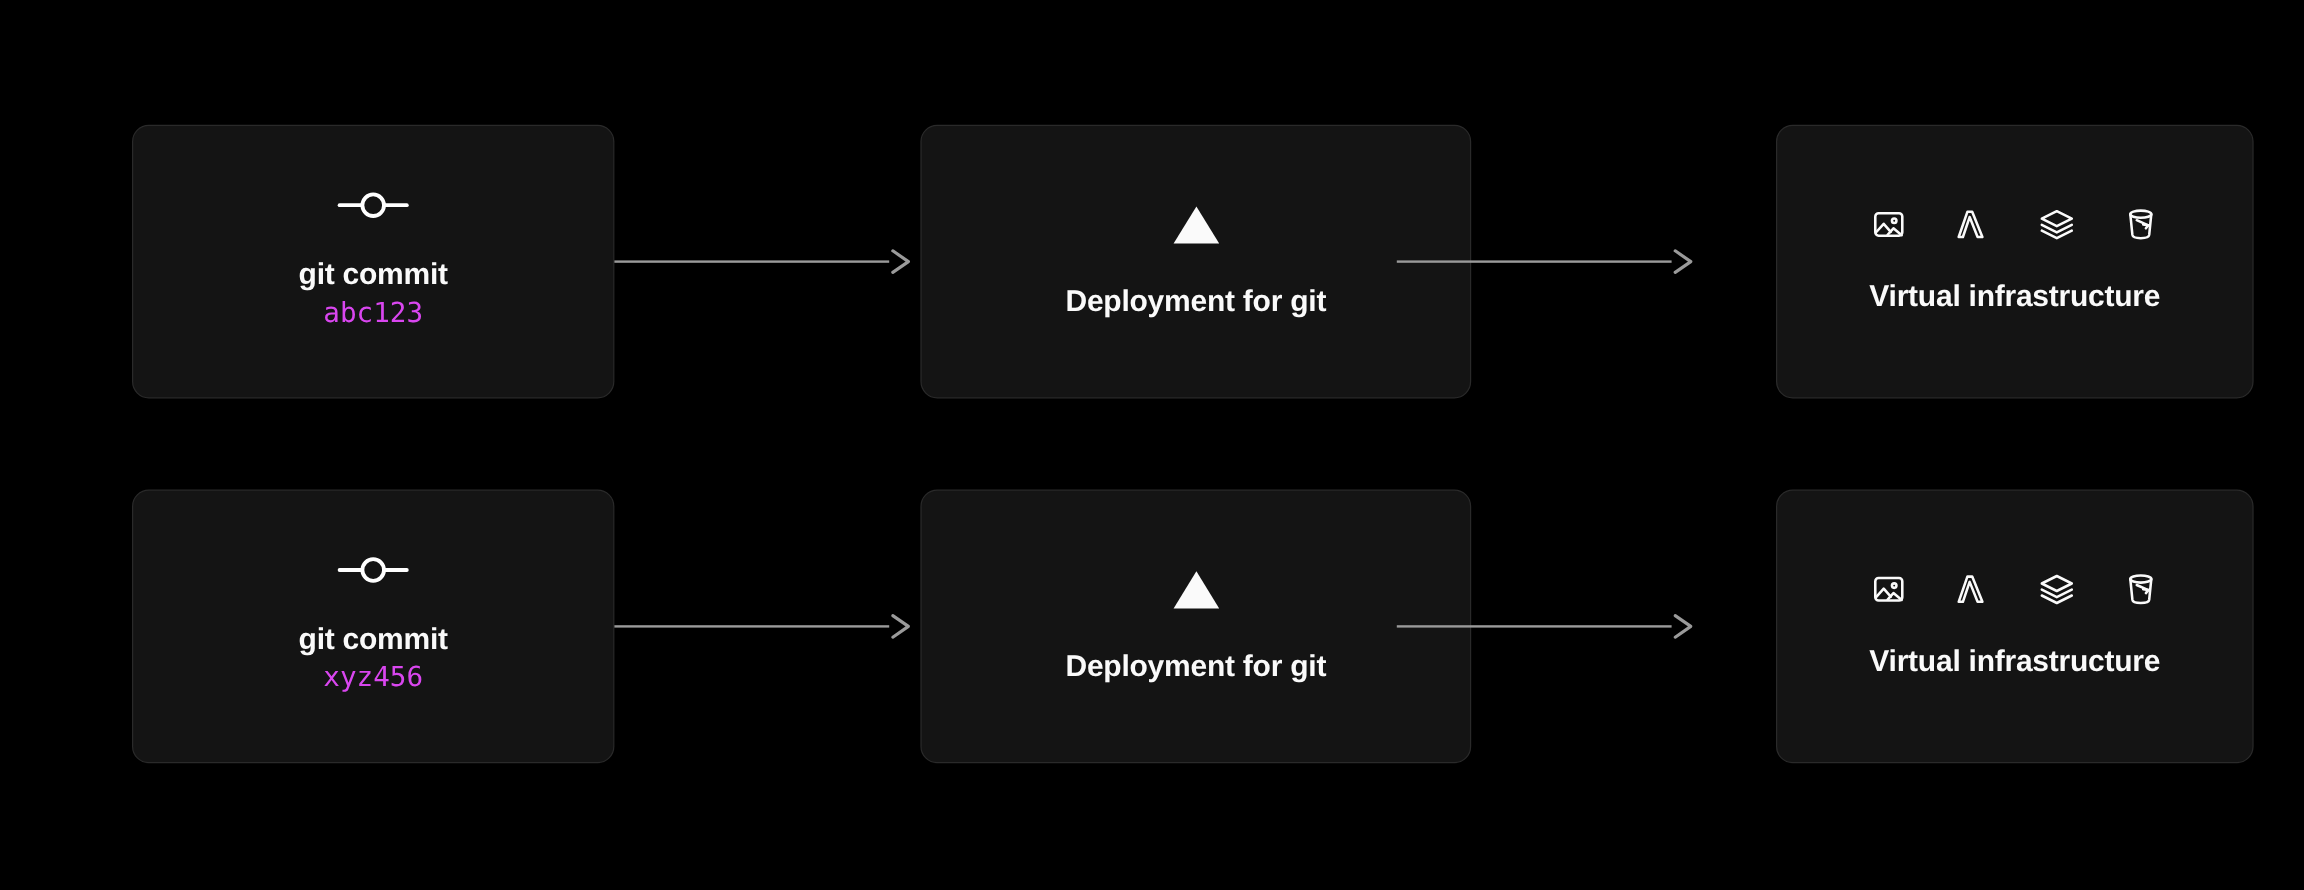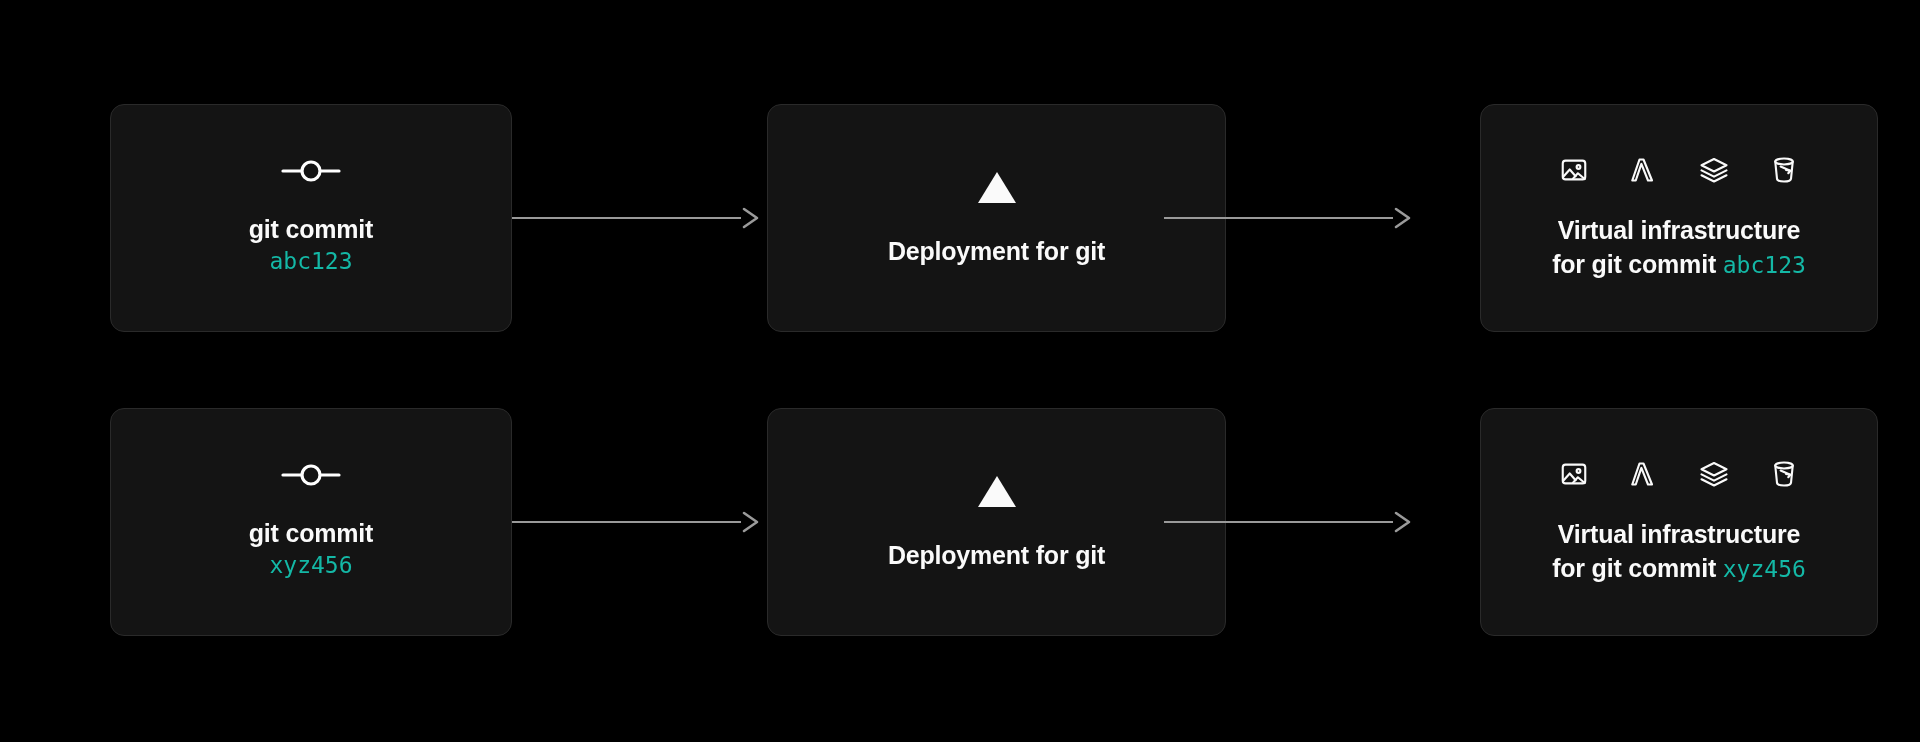--- a/index.html
+++ b/index.html
@@ -80,21 +80,21 @@
     line-height: 1.36;
     font-weight: 700;
     letter-spacing: -0.2px;
     padding: 0 22px;
   }
   .card-text .mono {
     font-family: "DejaVu Sans Mono", "Liberation Mono", monospace;
     font-weight: 400;
     font-size: 23px;
     letter-spacing: 0px;
-    color: #14b8a6;
+    color: #d946ef;
   }
   .card-text .line { display: block; }
 
   
   .arrow {
     position: absolute;
     height: 24px;
     display: flex;
     align-items: center;
   }
@@ -171,21 +171,20 @@
             <ellipse cx="12" cy="5.2" rx="7" ry="2.4"></ellipse>
             <path d="M5 5.2 L6.4 19.0 C6.6 20.3 9.0 21.2 12 21.2 C15 21.2 17.4 20.3 17.6 19.0 L19 5.2"></path>
             <path d="M9.3 9.2 L17.0 12.6"></path>
             <path d="M17.0 12.6 L13.6 12.0"></path>
             <path d="M17.0 12.6 L15.4 14.6"></path>
           </svg>
         </span>
       </div>
       <div class="card-text">
         <span class="line">Virtual infrastructure</span>
-        <span class="line"><span>for git commit</span> <span class="mono">abc123</span></span>
       </div>
     </div>
   </div>
 
   <div class="arrow arrow-r0c0">
     <div class="shaft"></div>
     <svg width="22" height="26" viewBox="0 0 22 26" fill="none">
       <polyline points="4,4 17,13 4,22" stroke="#9a9a9a" stroke-width="2.6" stroke-linecap="round" stroke-linejoin="round"></polyline>
     </svg>
   </div>
@@ -251,21 +250,20 @@
             <ellipse cx="12" cy="5.2" rx="7" ry="2.4"></ellipse>
             <path d="M5 5.2 L6.4 19.0 C6.6 20.3 9.0 21.2 12 21.2 C15 21.2 17.4 20.3 17.6 19.0 L19 5.2"></path>
             <path d="M9.3 9.2 L17.0 12.6"></path>
             <path d="M17.0 12.6 L13.6 12.0"></path>
             <path d="M17.0 12.6 L15.4 14.6"></path>
           </svg>
         </span>
       </div>
       <div class="card-text">
         <span class="line">Virtual infrastructure</span>
-        <span class="line"><span>for git commit</span> <span class="mono">xyz456</span></span>
       </div>
     </div>
   </div>
 
   <div class="arrow arrow-r1c0">
     <div class="shaft"></div>
     <svg width="22" height="26" viewBox="0 0 22 26" fill="none">
       <polyline points="4,4 17,13 4,22" stroke="#9a9a9a" stroke-width="2.6" stroke-linecap="round" stroke-linejoin="round"></polyline>
     </svg>
   </div>

